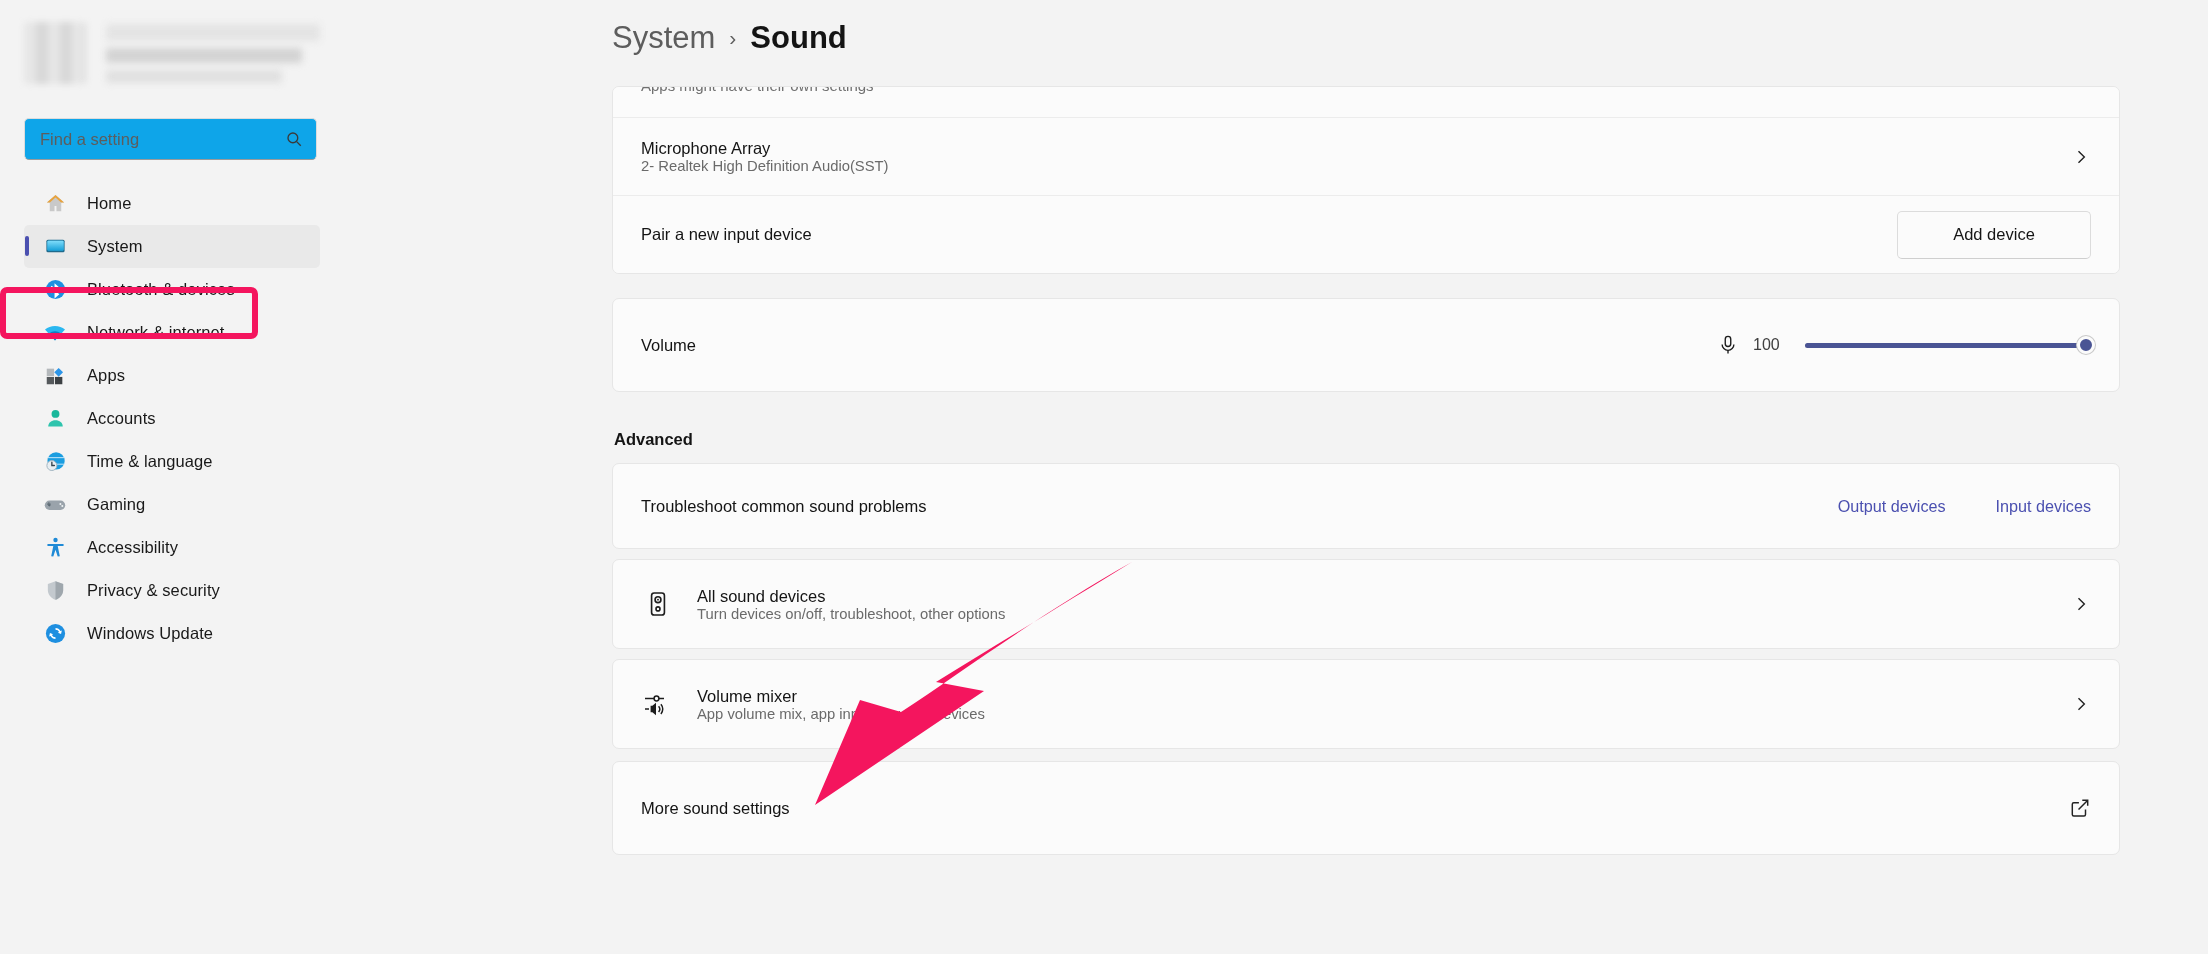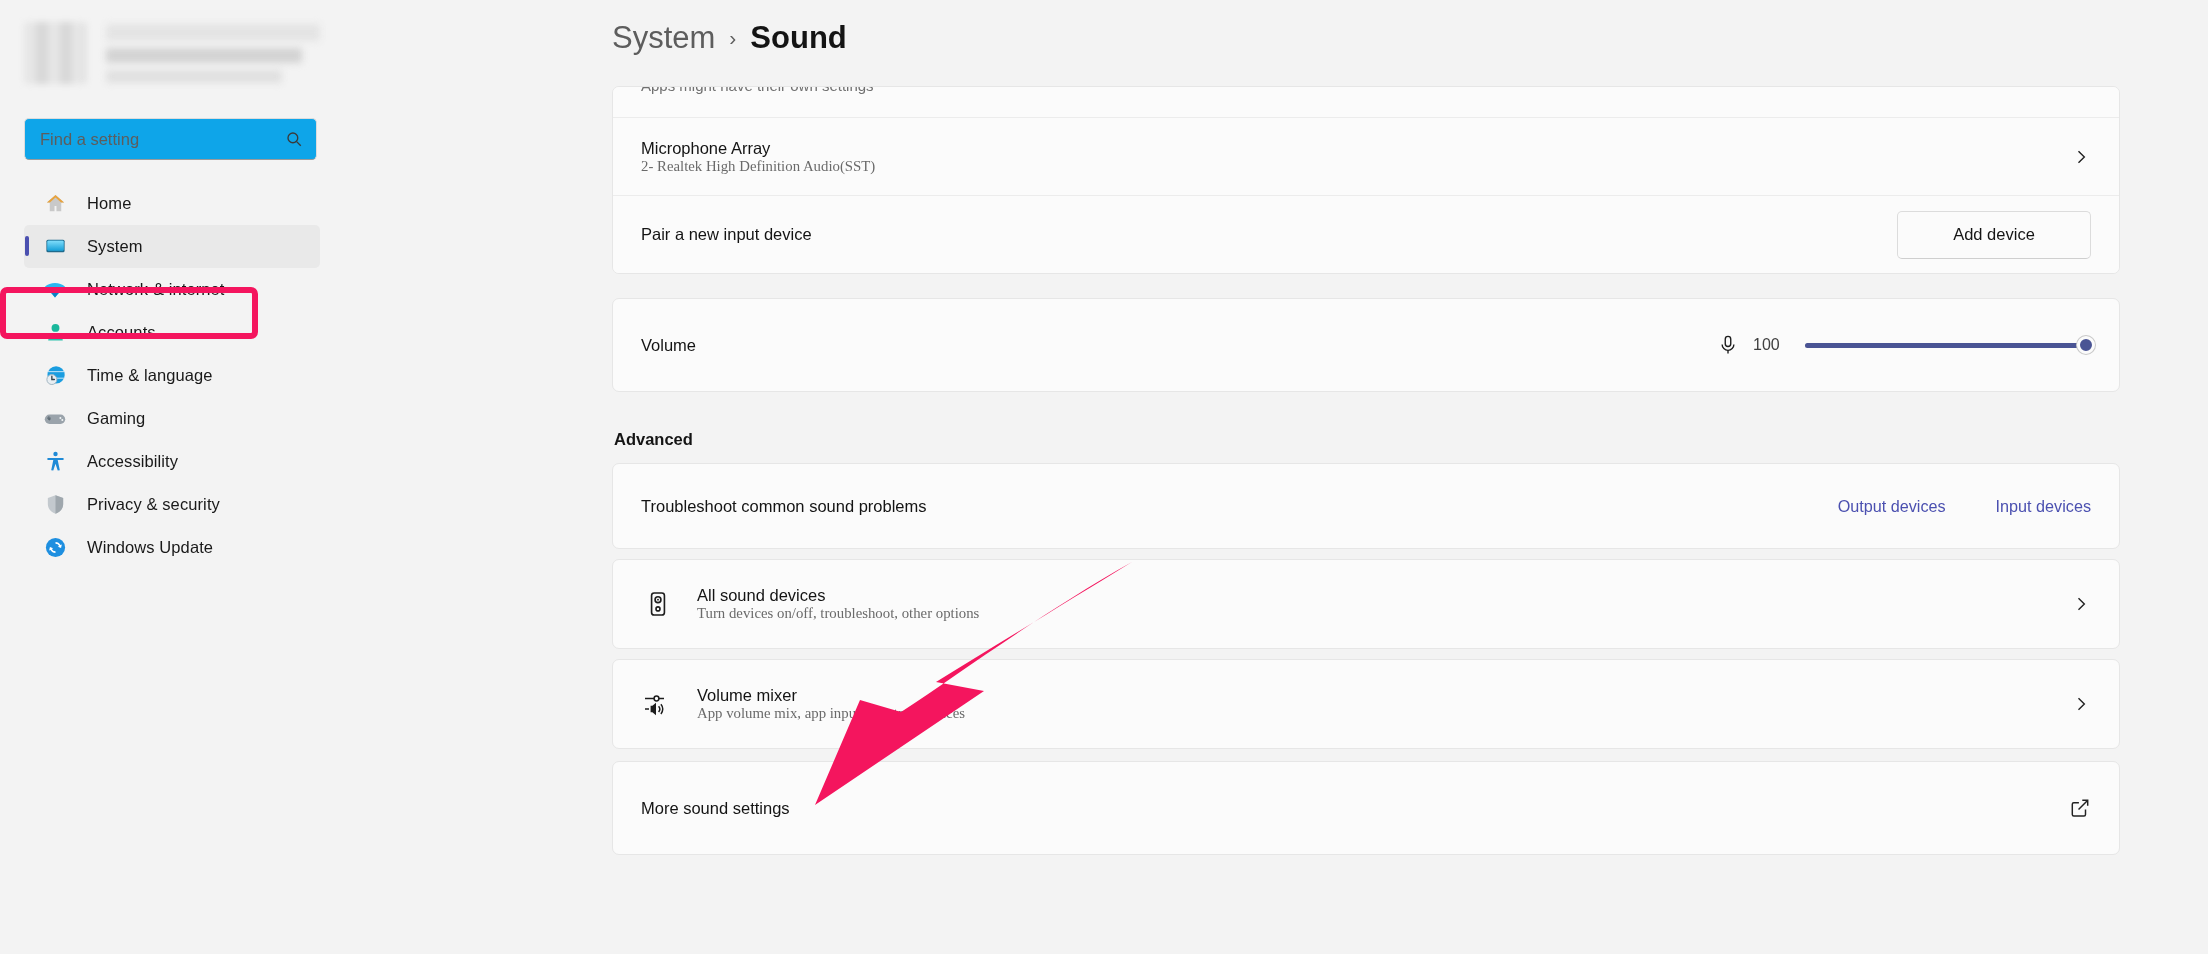--- a/index.html
+++ b/index.html
@@ -90,21 +90,21 @@
   .row {
     display: flex; align-items: center; position: relative;
     padding: 0 28px 0 28px; min-height: 78px;
   }
   .row-clipped { min-height: 0; height: 30px; overflow: hidden; align-items: flex-start; padding-top: 0; }
   .clip-sub { font-size: 15px; color: #707070; margin-top: -10px; }
 
   .row-ico { width: 34px; height: 34px; flex: 0 0 34px; margin-right: 22px; display:flex; align-items:center; justify-content:center; }
   .row-texts { display: flex; flex-direction: column; }
   .row-title { font-size: 16.5px; color: #141414; }
-  .row-sub { font-size: 14.8px; color: #6a6a6a; font-family: Liberation Serif, serif; }
+  .row-sub { font-size: 14.8px; color: #6a6a6a; }
   .spacer { flex: 1; }
 
   .chevron { width: 20px; height: 20px; color: #222; flex: 0 0 20px; }
   .extlink { width: 22px; height: 22px; color: #222; flex: 0 0 22px; }
 
   .btn {
     min-width: 194px; height: 48px; background: #fbfbfb;
     border: 1px solid #dcdcdc; border-bottom-color: #cfcfcf;
     border-radius: 5px; font-size: 16.5px; color: #151515;
     font-family: "Liberation Sans", sans-serif; cursor: pointer;
@@ -178,32 +178,52 @@
                 <linearGradient id="g1" x1="0" y1="0" x2="0" y2="1">
               <stop offset="0" stop-color="#7fdcfb"></stop>
                   <stop offset="1" stop-color="#17a0d8"></stop>
             </linearGradient>
               </defs>
           </svg>
         </span>
         <span class="nav-label">System</span>
       </div>
 
+      <div class="nav-item">
+        <span class="nav-ico">
+          <svg viewBox="0 0 24 24" width="23" height="23">
+            <circle cx="12" cy="12" r="10" fill="#1e8fe0"></circle>
+            <path d="M11 5.5 16 10l-4.2 3.4L16 17l-5 4.3V13.6L8 16l-.9-1 3.6-2.9-3.6-2.9.9-1 3 2.4V5.5z" fill="#fff"></path>
+          </svg>
+        </span>
+        <span class="nav-label">Bluetooth &amp; devices</span>
+      </div>
 
       <div class="nav-item">
         <span class="nav-ico">
           <svg viewBox="0 0 24 24" width="24" height="24">
             <path d="M2 8.5C4.7 6.2 8.2 4.9 12 4.9s7.3 1.3 10 3.6L12 19.6z" fill="#2ab7f0"></path>
             <path d="M6.4 12.3C8 11 9.9 10.3 12 10.3s4 .7 5.6 2L12 19.6z" fill="#0d7fc0"></path>
           </svg>
         </span>
         <span class="nav-label">Network &amp; internet</span>
       </div>
 
 
+      <div class="nav-item">
+        <span class="nav-ico">
+          <svg viewBox="0 0 24 24" width="22" height="22">
+            <rect x="3" y="4" width="8" height="8" fill="#b4b8bb"></rect>
+            <rect x="3" y="13" width="8" height="8" fill="#55595c"></rect>
+            <rect x="12" y="13" width="8" height="8" fill="#3c4043"></rect>
+            <path d="M16 3.2 20.8 8 16 12.8 11.2 8z" fill="#2c95e8"></path>
+          </svg>
+        </span>
+        <span class="nav-label">Apps</span>
+      </div>
 
       <div class="nav-item">
         <span class="nav-ico">
           <svg viewBox="0 0 24 24" width="23" height="23">
             <circle cx="12" cy="7.2" r="4.1" fill="#19b79b"></circle>
             <path d="M4.4 20.4c0-4.2 3.4-6.6 7.6-6.6s7.6 2.4 7.6 6.6z" fill="#2ec4ad"></path>
           </svg>
         </span>
         <span class="nav-label">Accounts</span>
       </div>

